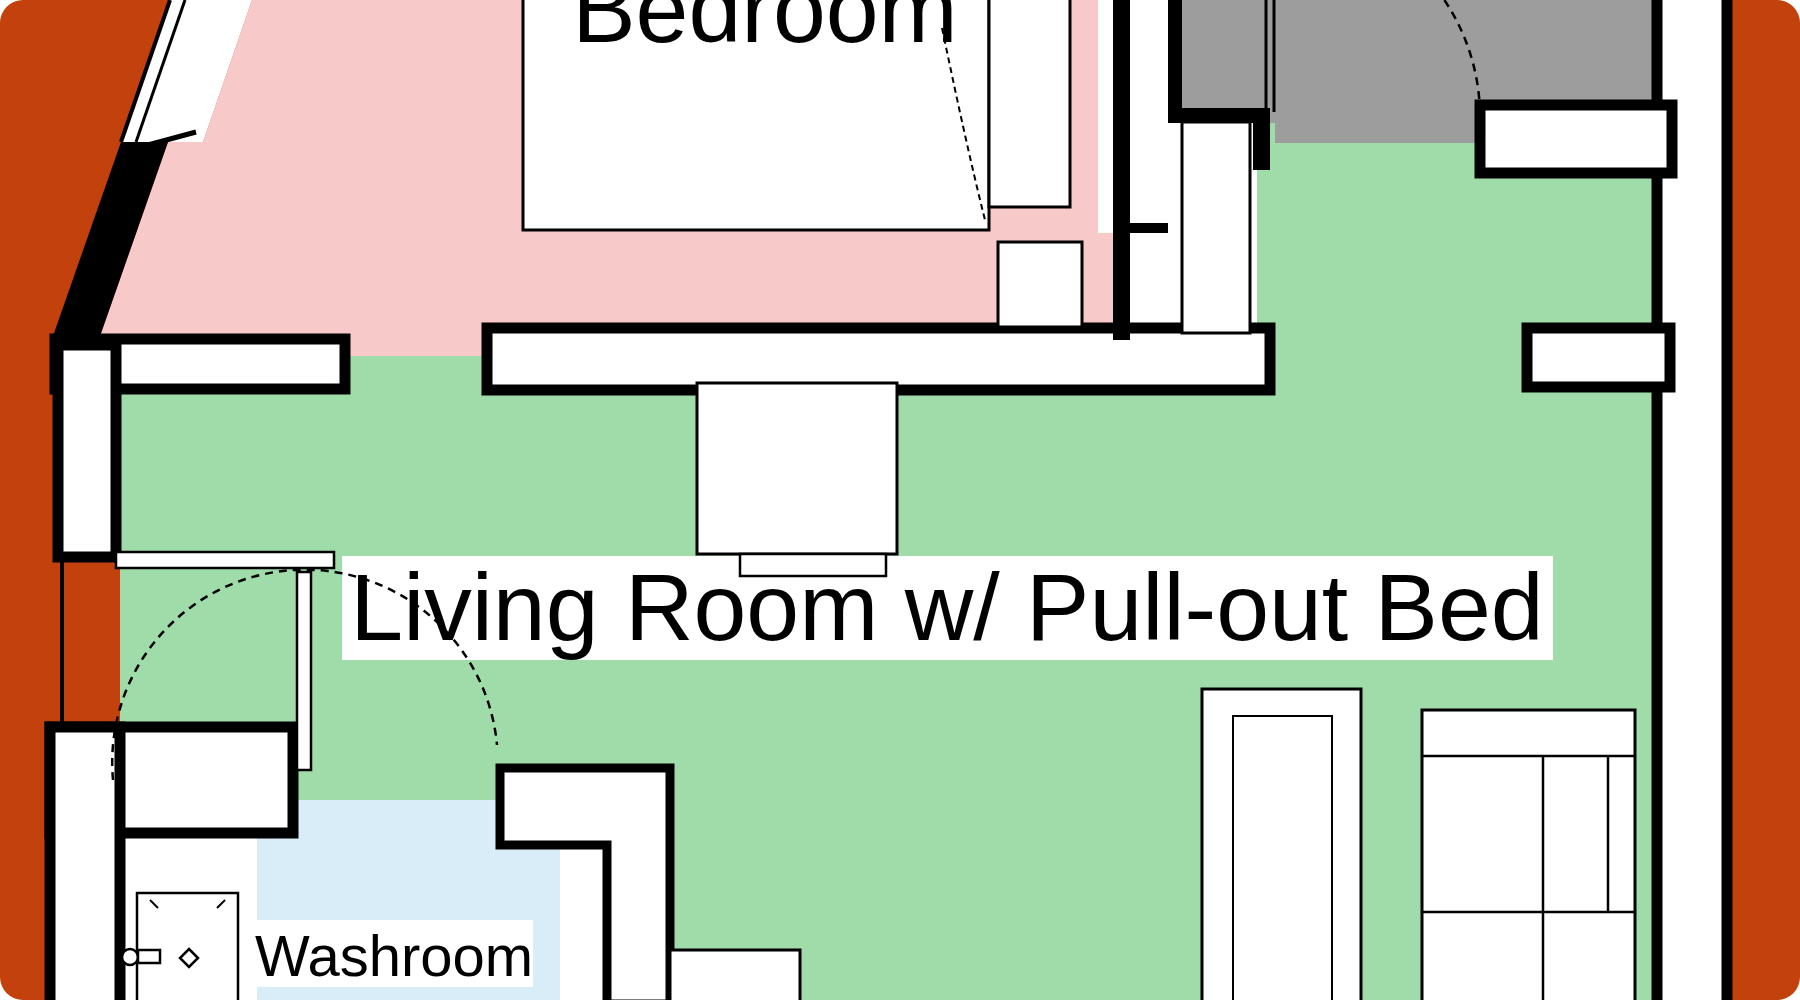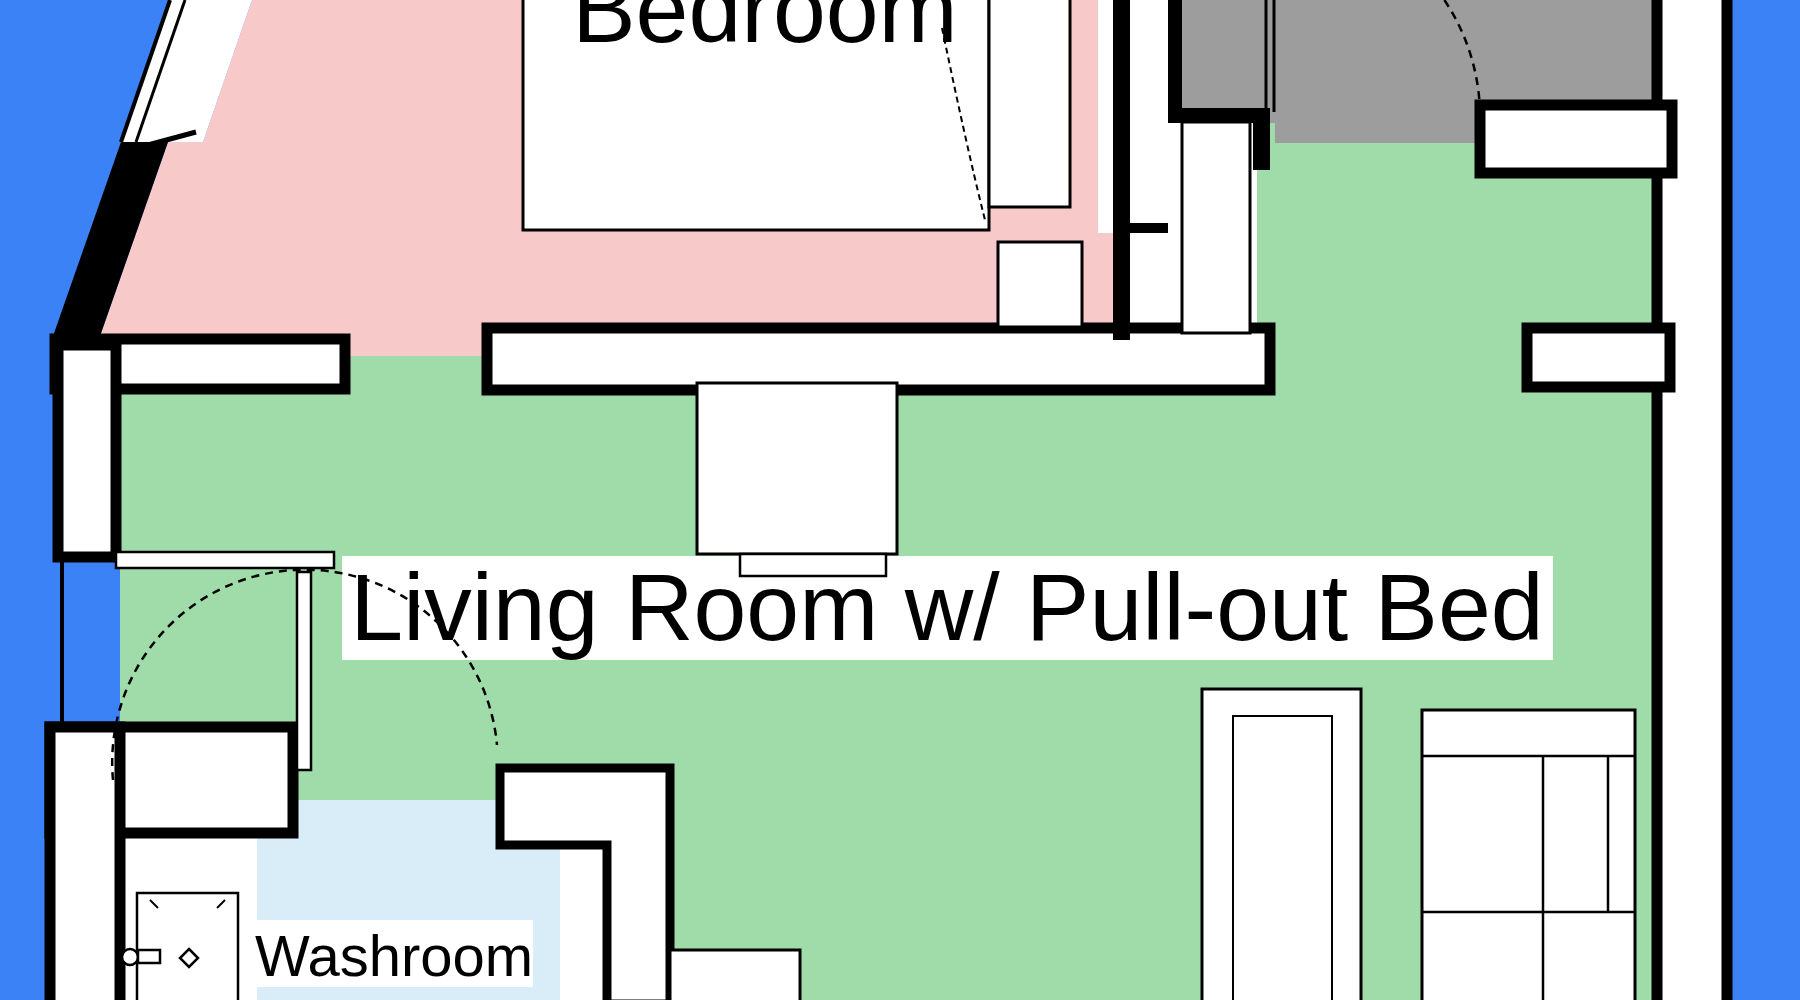--- a/index.html
+++ b/index.html
@@ -1,16 +1,16 @@
 <!DOCTYPE html>
 <html><head>
 <meta charset="utf-8">
 <style>
   html,body{margin:0;padding:0;background:#ffffff;}
-  .stage{width:1800px;height:1000px;overflow:hidden;position:relative;background:#3b82f6;}
+  .stage{width:1800px;height:1000px;overflow:hidden;position:relative;background:#c2410c;border-radius:23px;}
   svg{display:block;font-family:"Liberation Sans", sans-serif;}
   .wall{fill:#ffffff;stroke:#000000;stroke-width:11;}
   .wallL{fill:#ffffff;stroke:#000000;stroke-width:9;}
   .solid{fill:#000000;stroke:none;}
   .furn{fill:#ffffff;stroke:#000000;stroke-width:3;}
   .furn2{fill:#ffffff;stroke:#000000;stroke-width:2.5;}
   .fline{fill:none;stroke:#000000;stroke-width:2.5;}
   .swing{fill:none;stroke:#000000;stroke-width:2.5;stroke-dasharray:8 6;}
   .thinw{fill:none;stroke:#000000;}
   .roomtext{fill:#000000;}

